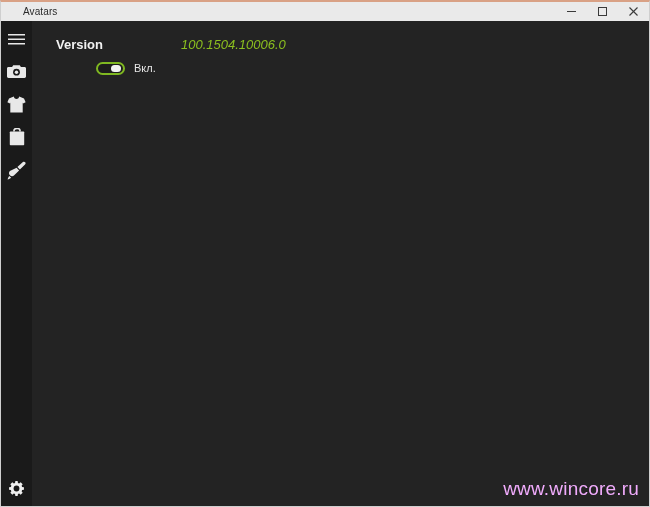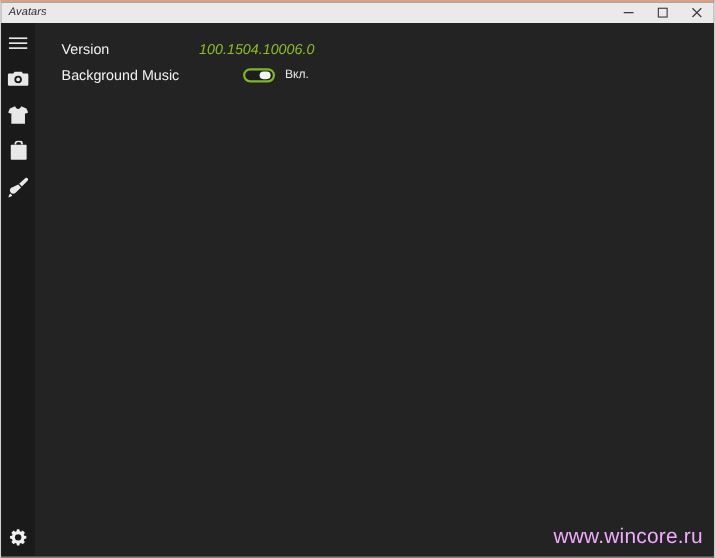--- a/index.html
+++ b/index.html
@@ -31,24 +31,23 @@
     right: 0;
     height: 19px;
     background: #eaeaea;
     display: flex;
     align-items: center;
     justify-content: space-between;
   }
   .title-text {
     font-size: 10px;
     color: #2b2b2b;
-    padding-left: 7px;
+    padding-left: 22px;
     letter-spacing: 0.1px;
     white-space: nowrap;
-    font-style: italic;
   }
   .caption-buttons {
     display: flex;
     height: 19px;
   }
   .caption-btn {
     width: 31px;
     height: 19px;
     display: flex;
     align-items: center;
@@ -101,20 +100,21 @@
     display: flex;
     align-items: center;
     height: 22px;
     margin-bottom: 2px;
   }
   .setting-label {
     width: 125px;
     font-size: 13px;
     color: #f2f2f2;
     white-space: nowrap;
+    font-weight: bold;
   }
   .setting-value-version {
     font-size: 13px;
     color: #8bbf1f;
     white-space: nowrap;
     font-style: italic;
   }
   .toggle-wrap {
     display: flex;
     align-items: center;
@@ -252,21 +252,20 @@
   <div class="content">
 
     <div class="settings-list">
 
       <div class="setting-row">
         <div class="setting-label">Version</div>
         <div class="setting-value-version">100.1504.10006.0</div>
       </div>
 
       <div class="setting-row">
-        <div class="setting-label">Background Music</div>
         <div class="toggle-wrap">
           <div class="toggle">
             <div class="knob"></div>
           </div>
           <div class="toggle-state">Вкл.</div>
         </div>
       </div>
 
     </div>
 

